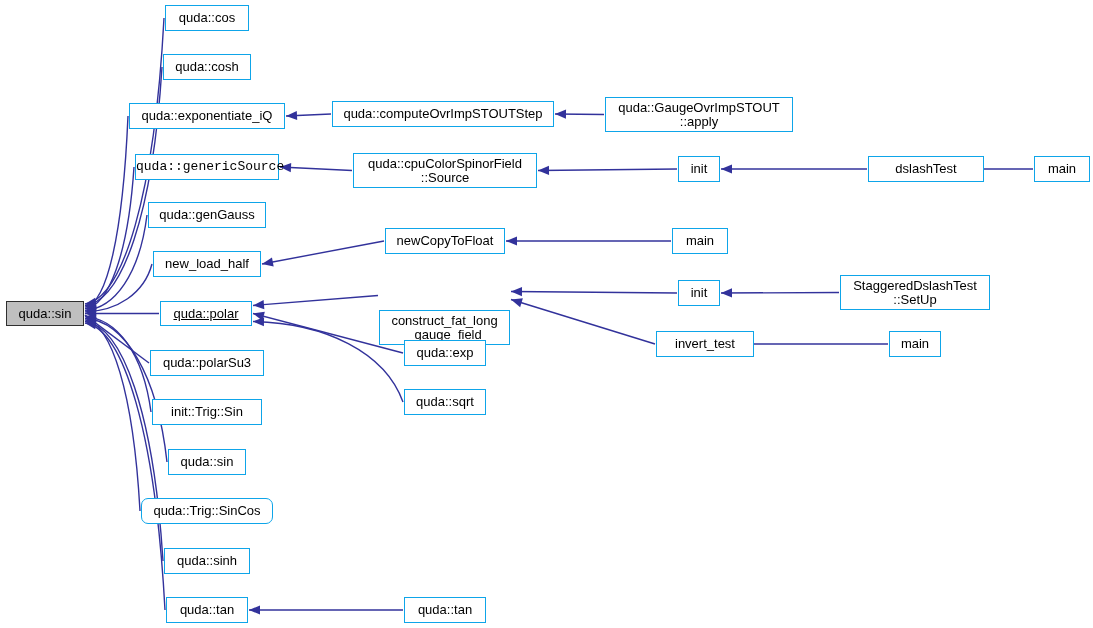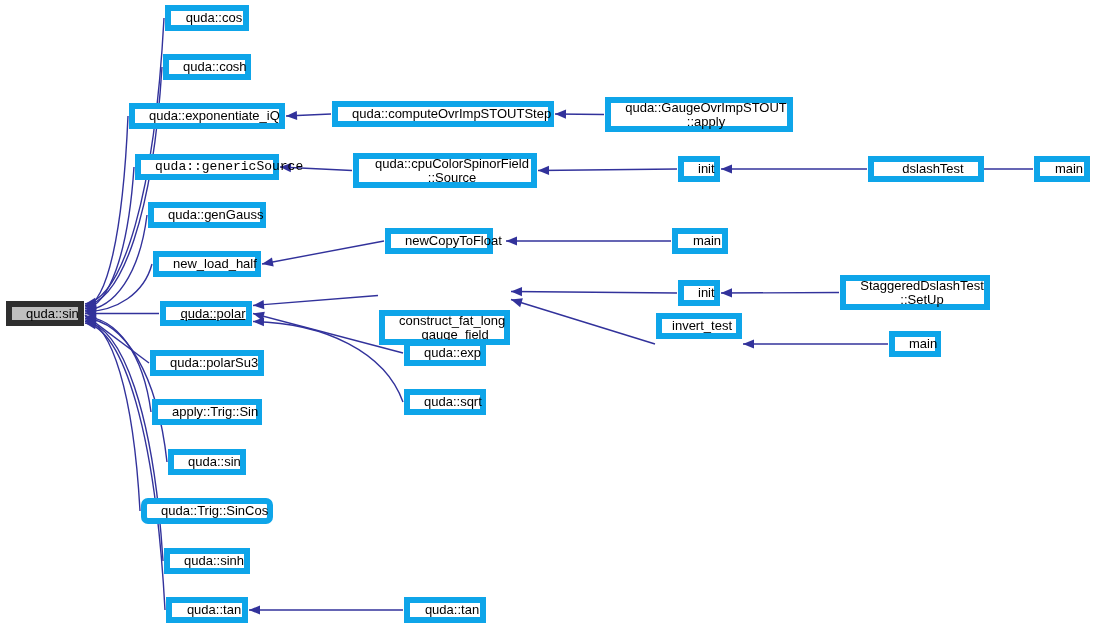--- a/index.html
+++ b/index.html
@@ -22,33 +22,32 @@
     position: absolute;
     left: 0;
     top: 0;
     width: 1093px;
     height: 628px;
     pointer-events: none;
   }
   .node {
     position: absolute;
     box-sizing: border-box;
-    border: 6px solid #0ea5e9;
+    border: 1px solid #0ea5e9;
     background: #ffffff;
     color: #000000;
     font-size: 13px;
     line-height: 14px;
     text-align: center;
     display: flex;
     align-items: center;
     justify-content: center;
     white-space: pre-line;
     letter-spacing: 0px;
     z-index: 5;
-    padding-left: 14px;
   }
   .node.highlight {
     background: #bfbfbf;
     border-color: #2f2f2f;
   }
   .node .lbl {
     display: block;
     width: 100%;
     padding: 0 4px;
   }
@@ -130,34 +129,34 @@
       <div class="node" style="left: 332px; top: 101px; width: 222px; height: 26px;"><span class="lbl">quda::computeOvrImpSTOUTStep</span></div>
       <div class="node" style="left: 605px; top: 97px; width: 188px; height: 35px;"><span class="lbl">quda::GaugeOvrImpSTOUT
 ::apply</span></div>
       <div class="node" style="left: 135px; top: 154px; width: 144px; height: 26px; font-family: Liberation Mono, monospace;"><span class="lbl">quda::genericSource</span></div>
       <div class="node" style="left: 353px; top: 153px; width: 184px; height: 35px;"><span class="lbl">quda::cpuColorSpinorField
 ::Source</span></div>
       <div class="node" style="left: 678px; top: 156px; width: 42px; height: 26px;"><span class="lbl">init</span></div>
       <div class="node" style="left: 868px; top: 156px; width: 116px; height: 26px;"><span class="lbl">dslashTest</span></div>
       <div class="node" style="left: 1034px; top: 156px; width: 56px; height: 26px;"><span class="lbl">main</span></div>
       <div class="node" style="left: 148px; top: 202px; width: 118px; height: 26px;"><span class="lbl">quda::genGauss</span></div>
-      <div class="node" style="left: 385px; top: 228px; width: 108px; height: 26px;"><span class="lbl">newCopyToFloat</span></div>
+      <div class="node" style="left: 385px; top: 228px; width: 120px; height: 26px;"><span class="lbl">newCopyToFloat</span></div>
       <div class="node" style="left: 672px; top: 228px; width: 56px; height: 26px;"><span class="lbl">main</span></div>
       <div class="node" style="left: 153px; top: 251px; width: 108px; height: 26px;"><span class="lbl">new_load_half</span></div>
       <div class="node" style="left: 379px; top: 278px; width: 131px; height: 35px; margin-top: 32px;"><span class="lbl">construct_fat_long
 _gauge_field</span></div>
       <div class="node" style="left: 678px; top: 280px; width: 42px; height: 26px;"><span class="lbl">init</span></div>
       <div class="node" style="left: 840px; top: 275px; width: 150px; height: 35px;"><span class="lbl">StaggeredDslashTest
 ::SetUp</span></div>
       <div class="node" style="left: 160px; top: 301px; width: 92px; height: 25px; text-decoration: underline;"><span class="lbl">quda::polar</span></div>
       <div class="node" style="left: 404px; top: 340px; width: 82px; height: 26px;"><span class="lbl">quda::exp</span></div>
-      <div class="node" style="left: 656px; top: 313px; width: 86px; height: 26px; justify-content: flex-end;"><span class="lbl">invert_test</span></div>
+      <div class="node" style="left: 656px; top: 331px; width: 98px; height: 26px; justify-content: flex-end;"><span class="lbl">invert_test</span></div>
       <div class="node" style="left: 889px; top: 331px; width: 52px; height: 26px;"><span class="lbl">main</span></div>
       <div class="node" style="left: 150px; top: 350px; width: 114px; height: 26px;"><span class="lbl">quda::polarSu3</span></div>
       <div class="node" style="left: 404px; top: 389px; width: 82px; height: 26px;"><span class="lbl">quda::sqrt</span></div>
-      <div class="node" style="left: 152px; top: 399px; width: 110px; height: 26px;"><span class="lbl">apply::Trig::Sin</span></div>
+      <div class="node" style="left: 152px; top: 399px; width: 110px; height: 26px;"><span class="lbl">init::Trig::Sin</span></div>
       <div class="node" style="left: 168px; top: 449px; width: 78px; height: 26px;"><span class="lbl">quda::sin</span></div>
       <div class="node" style="left: 141px; top: 498px; width: 132px; height: 26px; border-radius: 7px;"><span class="lbl">quda::Trig::SinCos</span></div>
       <div class="node" style="left: 164px; top: 548px; width: 86px; height: 26px;"><span class="lbl">quda::sinh</span></div>
       <div class="node" style="left: 166px; top: 597px; width: 82px; height: 26px;"><span class="lbl">quda::tan</span></div>
       <div class="node" style="left: 404px; top: 597px; width: 82px; height: 26px;"><span class="lbl">quda::tan</span></div>
     </div>
 </div>
 
 </body></html>

